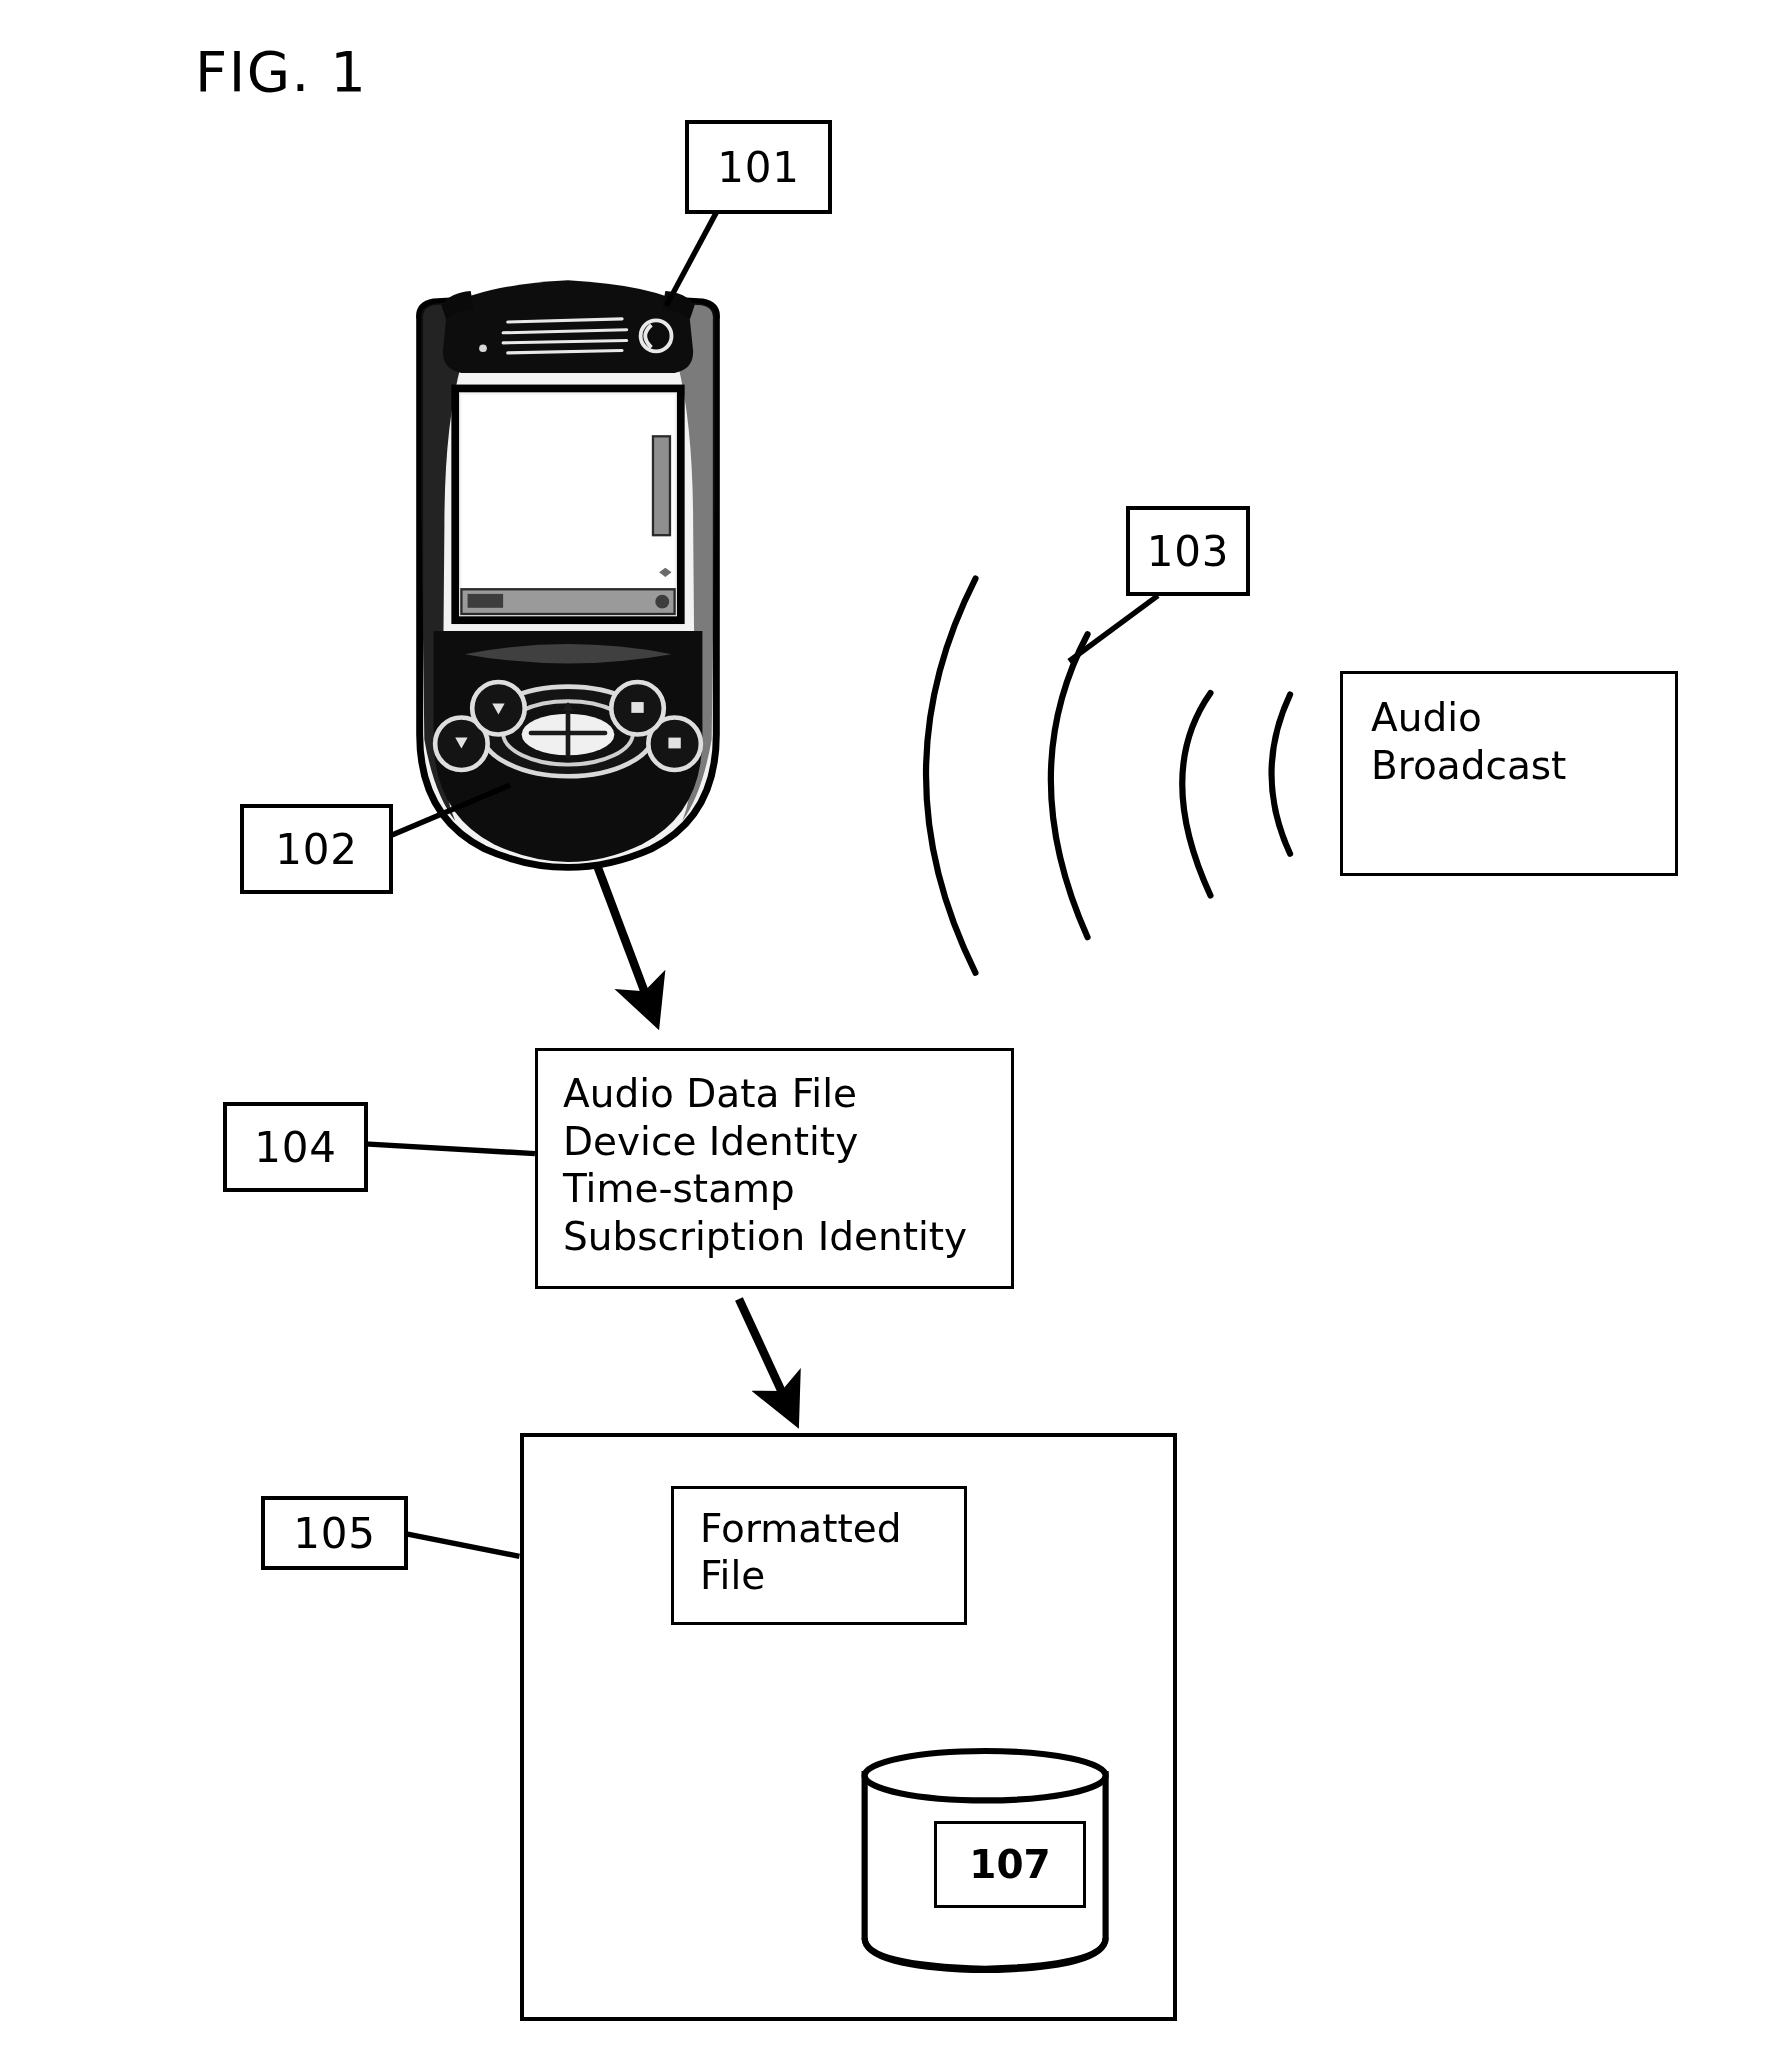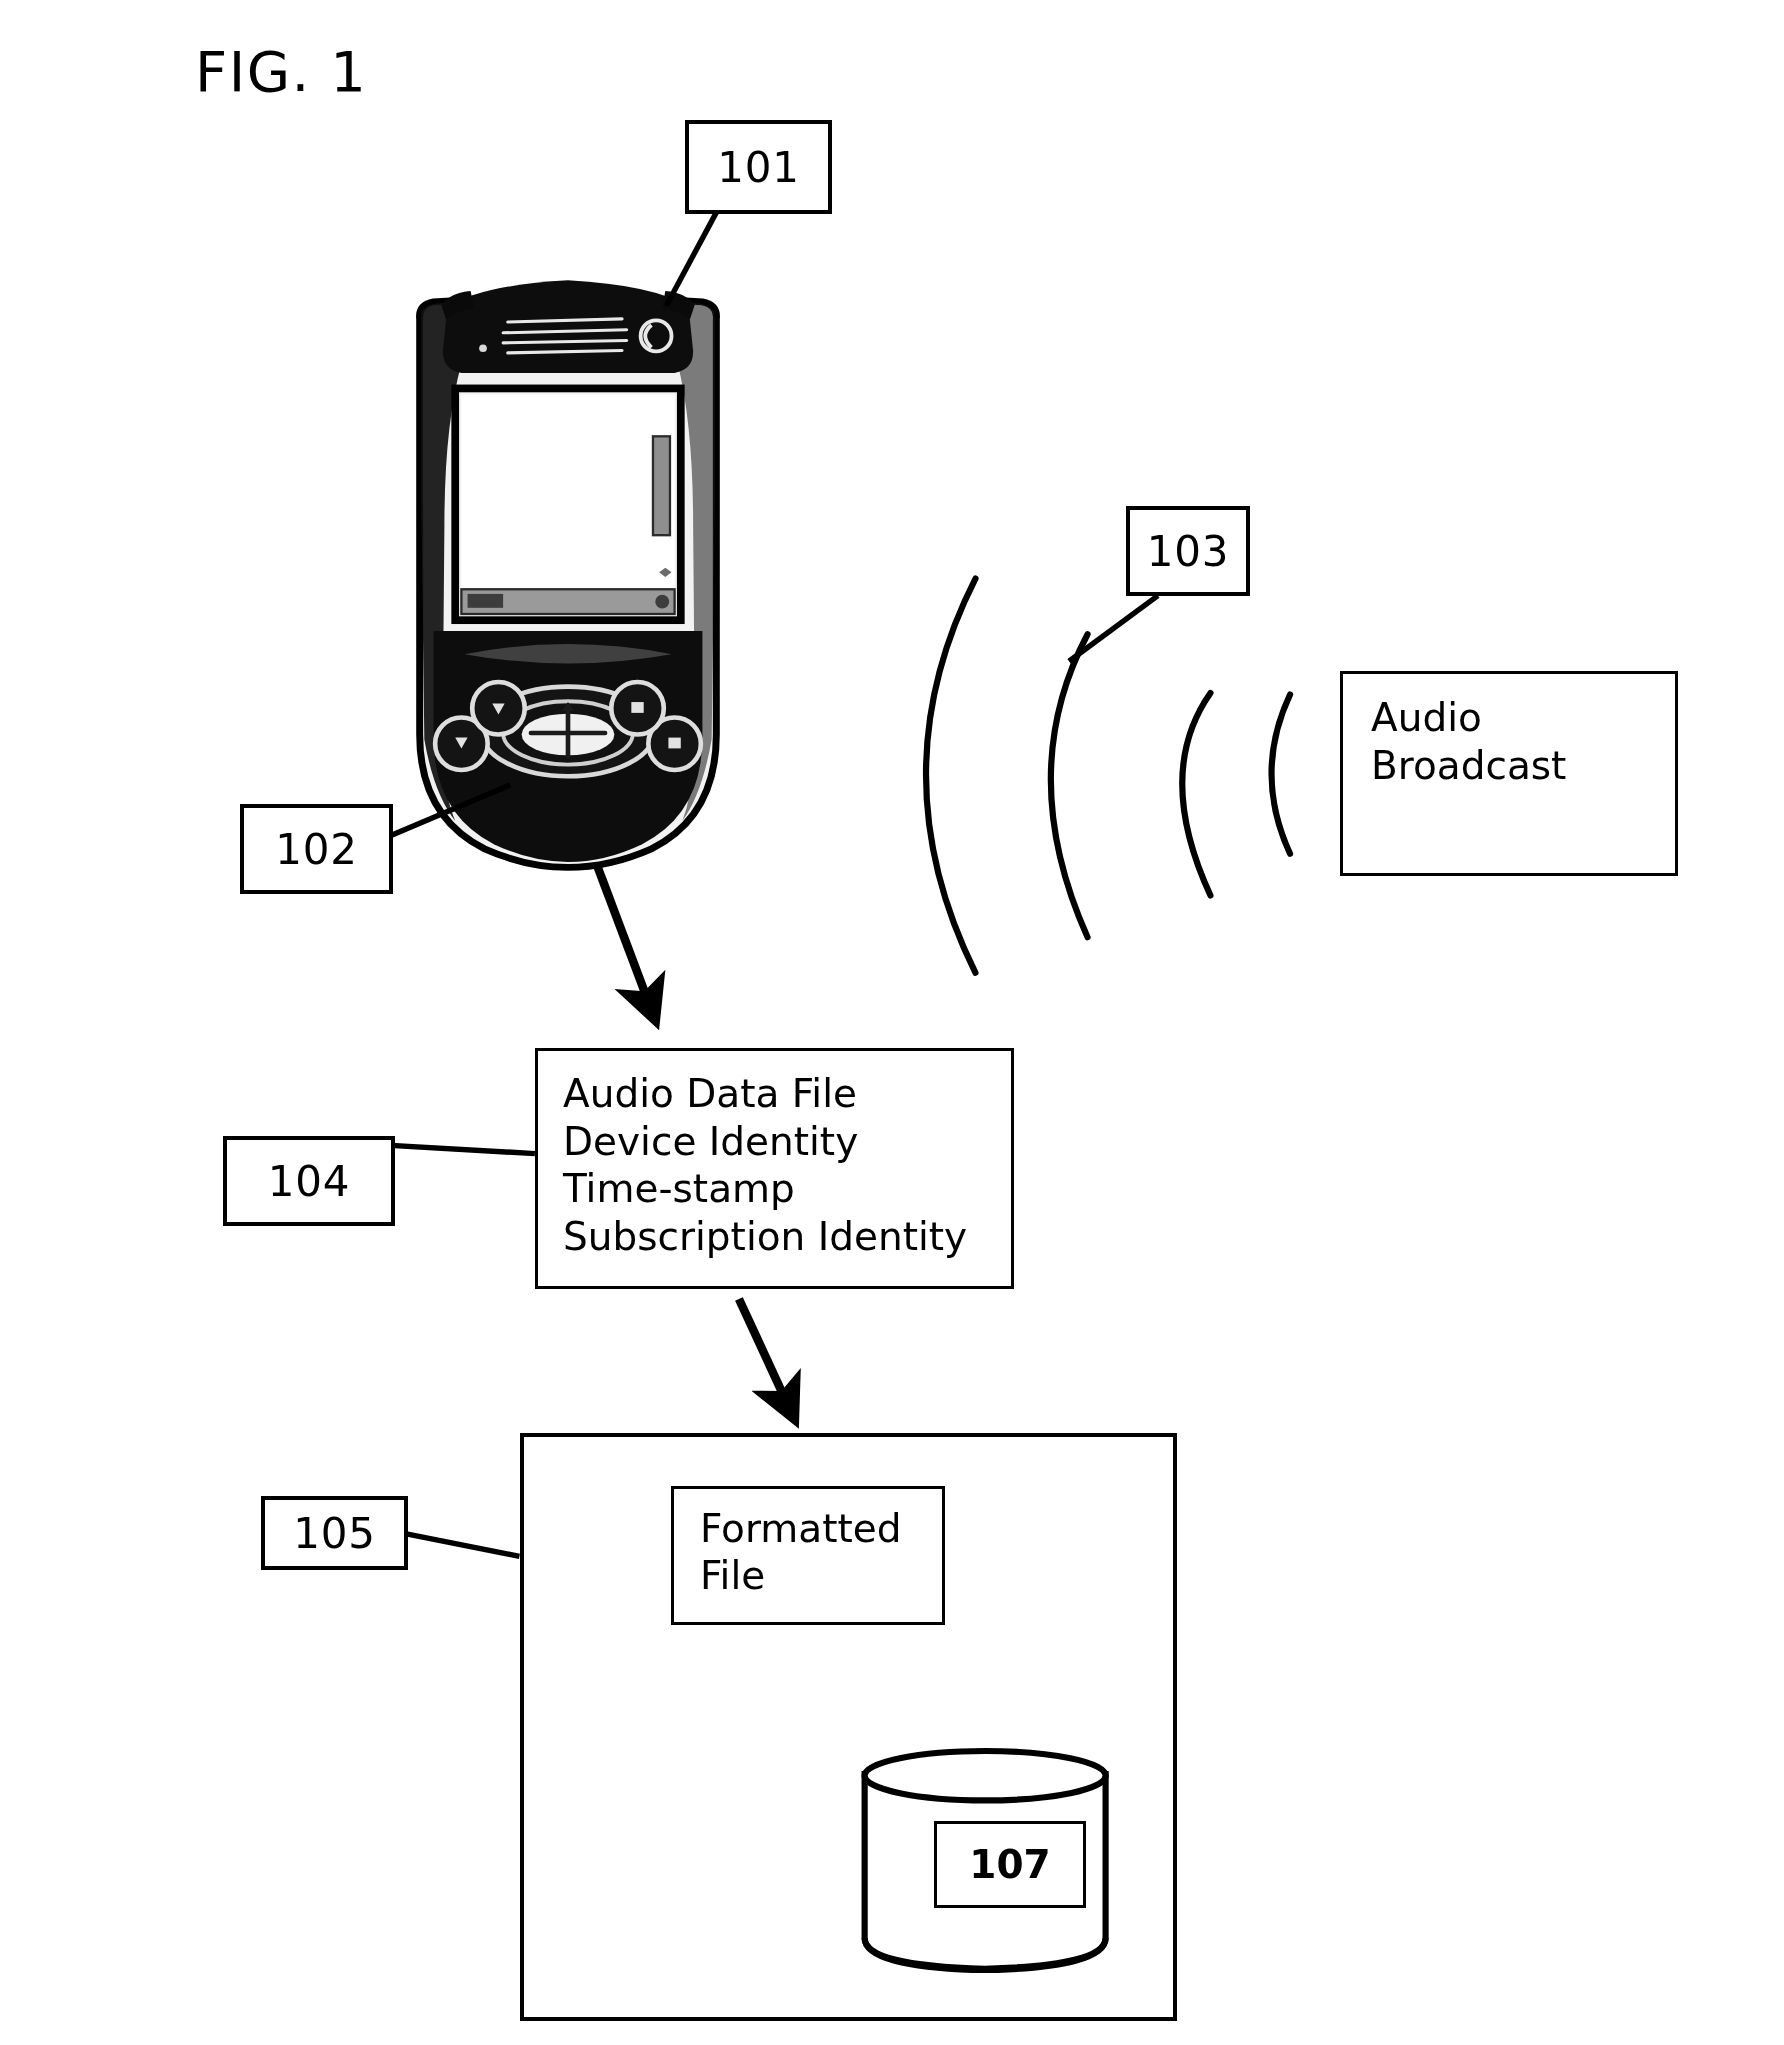--- a/index.html
+++ b/index.html
@@ -94,21 +94,21 @@
     height: 588px;
     border: 4.6px solid #000000;
     box-sizing: border-box;
     background: #ffffff;
   }
 
   
   #formatted-file-box {
     left: 671px;
     top: 1486px;
-    width: 274px;
+    width: 296px;
     height: 139px;
   }
   #formatted-file-box .box-text {
     position: absolute;
     left: 26px;
     top: 15.5px;
   }
 
   
   #database-cylinder {
@@ -272,21 +272,21 @@
 
     <line x1="1089" y1="2106" x2="1212" y2="2230" stroke="#000000" stroke-width="11" marker-end="url(#arrowhead)"></line>
   </svg>
 
   <div class="ref-box" id="ref-101" style="left:685px; top:120px; width:147px; height:94px;">101</div>
 
   <div class="ref-box" id="ref-102" style="left:240px; top:804px; width:153px; height:90px;">102</div>
 
   <div class="ref-box" id="ref-103" style="left:1126px; top:506px; width:124px; height:90px;">103</div>
 
-  <div class="ref-box" id="ref-104" style="left:223px; top:1136px; width:172px; height:90px;">104</div>
+  <div class="ref-box" id="ref-104" style="left:223px; top:1102px; width:145px; height:90px;">104</div>
 
   <div class="ref-box" id="ref-105" style="left:261px; top:1496px; width:147px; height:74px;">105</div>
 
   <div class="ref-box" id="ref-106" style="left:987px; top:1501px; width:141px; height:88px;">106</div>
 
   <div class="plain-box" id="audio-broadcast-box">
     <div class="box-text">Audio
 Broadcast</div>
   </div>
 

